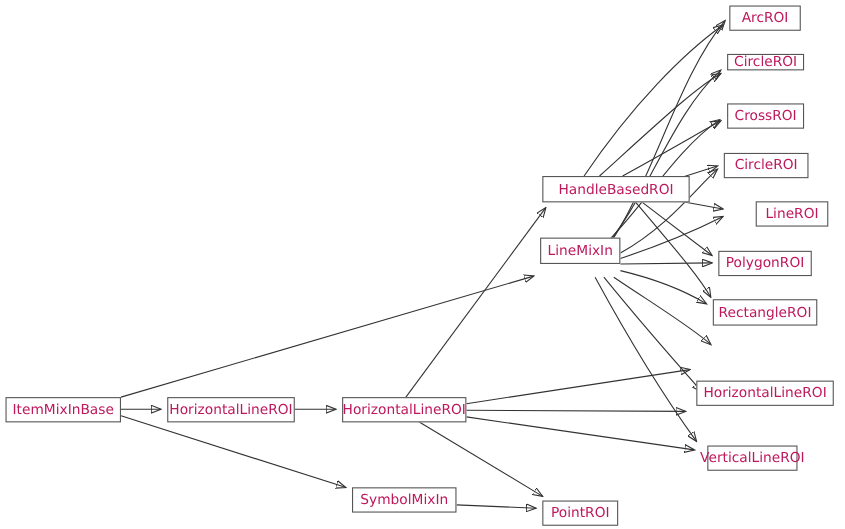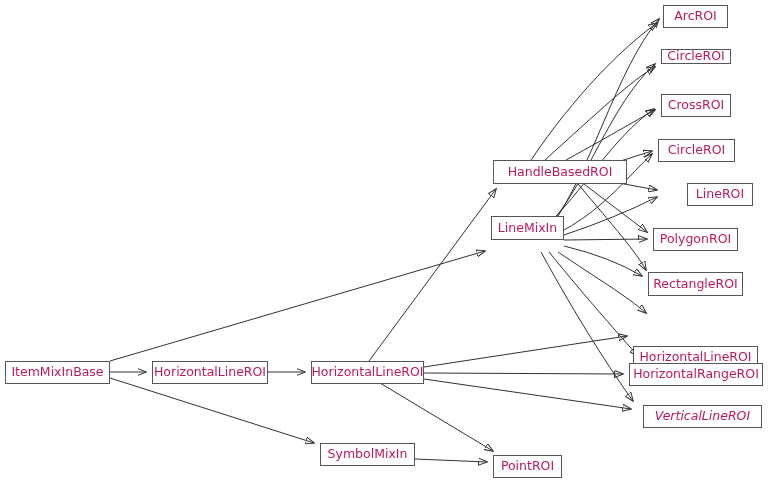--- a/index.html
+++ b/index.html
@@ -87,16 +87,15 @@
   <div class="node" style="left:469px; top:160px; width:134px; height:24px;margin-left:24px;">HandleBasedROI</div>
   <div class="node" style="left:491px; top:216px; width:73px;  height:24px;">LineMixIn</div>
   <div class="node" style="left:663px; top:5px;   width:65px;  height:23px;">ArcROI</div>
   <div class="node" style="left:661px; top:49px;  width:70px;  height:15px;">CircleROI</div>
   <div class="node" style="left:661px; top:94px;  width:70px;  height:23px;">CrossROI</div>
   <div class="node" style="left:658px; top:139px; width:77px;  height:23px;">CircleROI</div>
   <div class="node" style="left:663px; top:183px; width:66px;  height:23px;margin-left:24px;">LineROI</div>
   <div class="node" style="left:653px; top:228px; width:85px;  height:23px;">PolygonROI</div>
   <div class="node" style="left:648px; top:272px; width:95px;  height:24px;">RectangleROI</div>
   <div class="node" style="left:633px; top:319px; width:125px; height:23px;margin-top:27px;">HorizontalLineROI</div>
-  <div class="node" style="left:629px; top:363px; width:134px; height:23px;">HorizontalRangeROI</div>
-  <div class="node" style="left:643px; top:405px; width:119px; height:23px;font-style:italic;">VerticalLineROI</div>
+  <div class="node" style="left:643px; top:405px; width:82px; height:23px;">VerticalLineROI</div>
 
 </div>
 
 </body></html>

